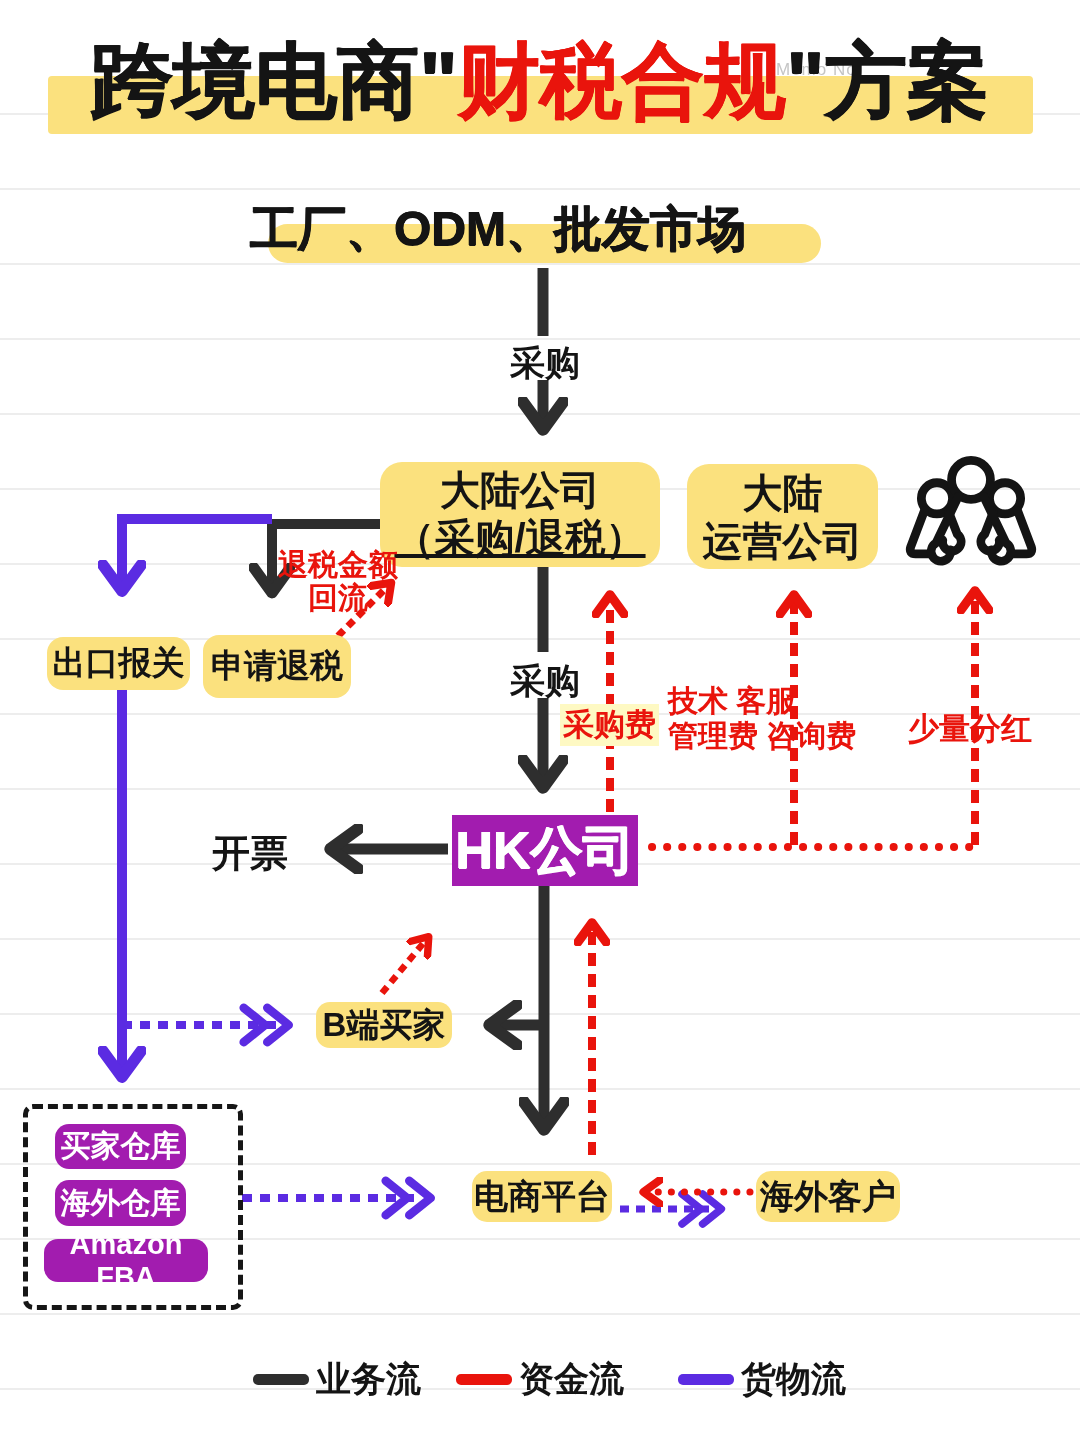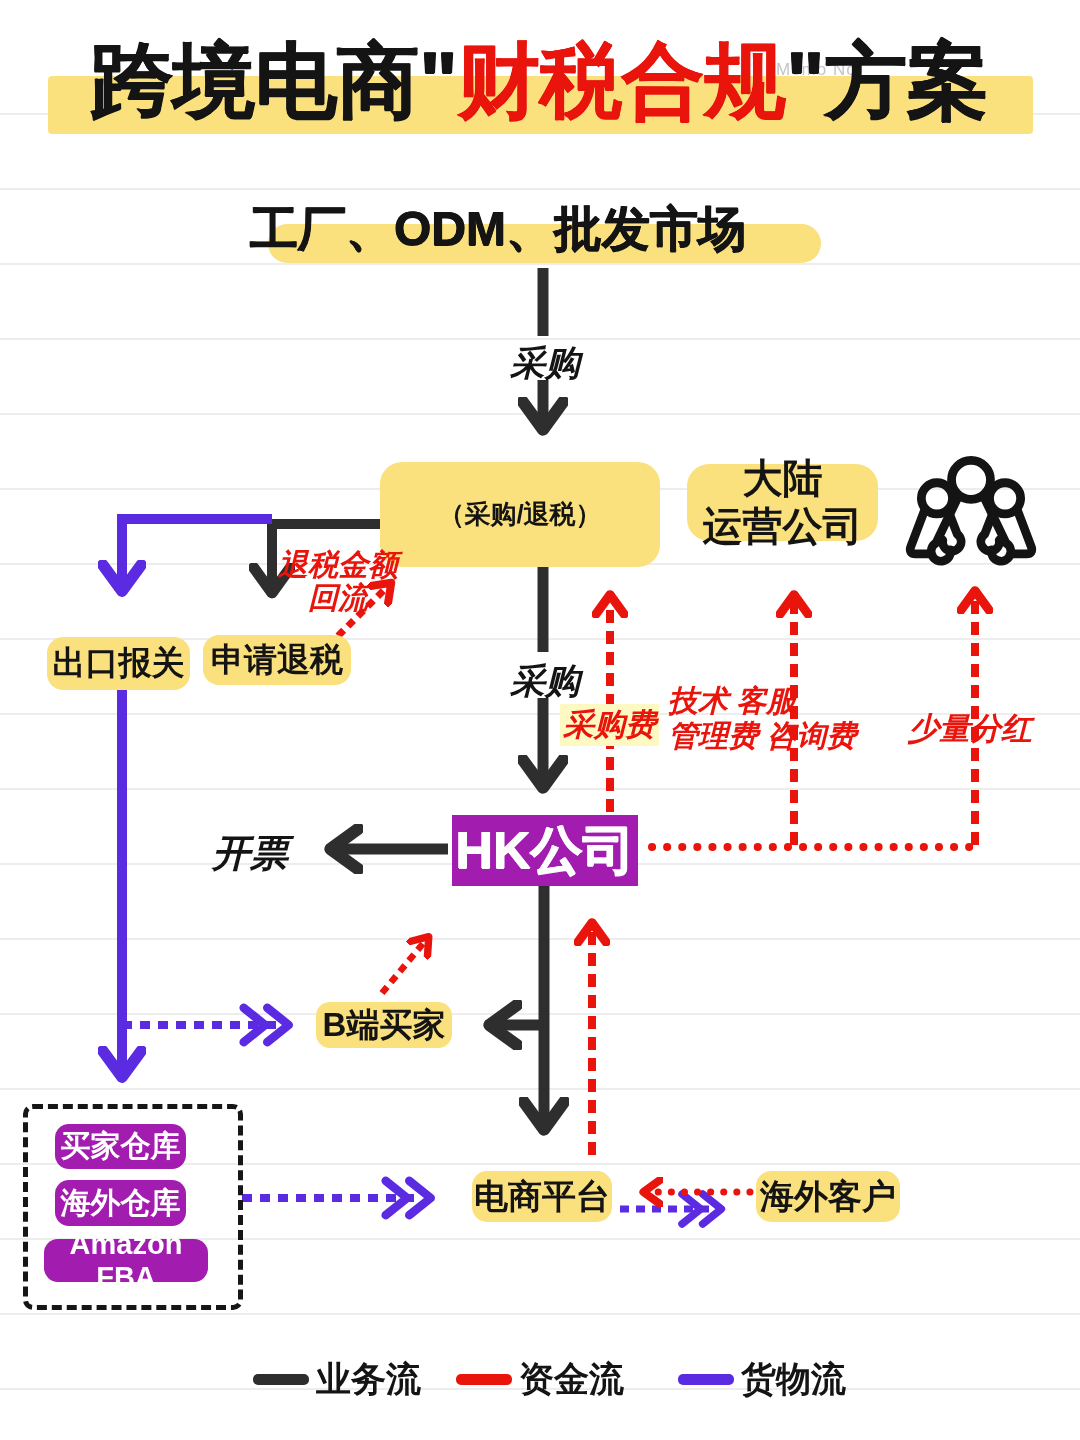--- a/index.html
+++ b/index.html
@@ -28,21 +28,21 @@
   .ybox{
     background:#fbe17e;border-radius:22px;z-index:2;
     display:flex;flex-direction:column;align-items:center;justify-content:center;
     font-weight:900;text-align:center;color:#141414;
   }
   .rbox{
     background:#a21caf;color:#ffffff;z-index:2;
     display:flex;align-items:center;justify-content:center;
     font-weight:900;text-align:center;
   }
-  .lbl{z-index:3;font-weight:900;white-space:nowrap;font-style:italic;}
+  .lbl{z-index:3;font-weight:900;white-space:nowrap;}
   .red-lbl{color:#e9140c;}
   .dash-box{
     left:23px;top:1104px;width:210px;height:196px;z-index:2;
     border:5px dashed #161616;border-radius:10px;background:transparent;
   }
   .legend-item{z-index:3;display:flex;align-items:center;gap:7px;}
   .legend-swatch{width:56px;height:11px;border-radius:5px;}
   .legend-label{font-size:35px;font-weight:900;}
 </style>
 </head>
@@ -107,43 +107,44 @@
 </div>
 <div class="abs lbl" style="left:212px;top:828px;font-size:38px;">开票</div>
 <div class="abs lbl red-lbl" style="left:560px;top:704px;font-size:31px;background:#fef9c3;padding:0 3px;">采购费</div>
 <div class="abs lbl red-lbl" style="left:668px;top:683px;width:252px;text-align:left;font-size:30px;line-height:1.18;">
   <div>技术 客服</div>
   <div>管理费 咨询费</div>
 </div>
 <div class="abs lbl red-lbl" style="left:900px;top:708px;width:140px;text-align:center;font-size:31px;">少量分红</div>
 
 <div class="abs ybox" style="left:380px;top:462px;width:280px;height:105px;font-size:40px;line-height:1.18;">
-  <div style="font-size:26px;">（采购/退税）</div>
+  <div>大陆公司</div>
+  <div style="font-size:40px;text-decoration:underline;">（采购/退税）</div>
 </div>
-<div class="abs ybox" style="left:687px;top:464px;width:191px;height:77px;font-size:40px;line-height:1.2;font-family:Liberation Serif, serif;">
+<div class="abs ybox" style="left:687px;top:464px;width:191px;height:105px;font-size:40px;line-height:1.2;">
   <div>大陆</div>
   <div>运营公司</div>
 </div>
 
 <svg class="abs" style="left:898px;top:452px;z-index:2;" width="146" height="116" viewBox="0 0 150 118">
   <g fill="none" stroke="#141414" stroke-width="9" stroke-linecap="round" stroke-linejoin="round">
     <circle cx="40" cy="47" r="16"></circle>
     <circle cx="110" cy="47" r="16"></circle>
     <path d="M27 60 L13 97 Q11 104 18 104 L34 104"></path>
     <path d="M52 61 L61 84 A9.5 9.5 0 1 1 46 90"></path>
     <path d="M123 60 L137 97 Q139 104 132 104 L116 104"></path>
     <path d="M98 61 L89 84 A9.5 9.5 0 1 0 104 90"></path>
     <circle cx="75" cy="28" r="20"></circle>
     <path d="M62 45 L39 93 A10 10 0 1 0 54 100"></path>
     <path d="M88 45 L111 93 A10 10 0 1 1 96 100"></path>
   </g>
 </svg>
 
 <div class="abs ybox" style="left:47px;top:637px;width:143px;height:53px;font-size:33px;border-radius:16px;">出口报关</div>
-<div class="abs ybox" style="left:203px;top:635px;width:148px;height:50px;font-size:33px;border-radius:16px;">申请退税</div>
+<div class="abs ybox" style="left:203px;top:635px;width:148px;height:63px;font-size:33px;border-radius:16px;">申请退税</div>
 
 <div class="abs rbox heavy" style="left:452px;top:815px;width:186px;height:71px;font-size:52px;">HK公司</div>
 
 <div class="abs ybox" style="left:316px;top:1002px;width:136px;height:46px;font-size:33px;border-radius:14px;">B端买家</div>
 
 <div class="abs dash-box"></div>
 <div class="abs rbox" style="left:55px;top:1124px;width:131px;height:45px;font-size:30px;border-radius:14px;">买家仓库</div>
 <div class="abs rbox" style="left:55px;top:1180px;width:131px;height:46px;font-size:30px;border-radius:14px;">海外仓库</div>
 <div class="abs rbox" style="left:44px;top:1239px;width:164px;height:43px;font-size:29px;border-radius:14px;">Amazon FBA</div>
 

